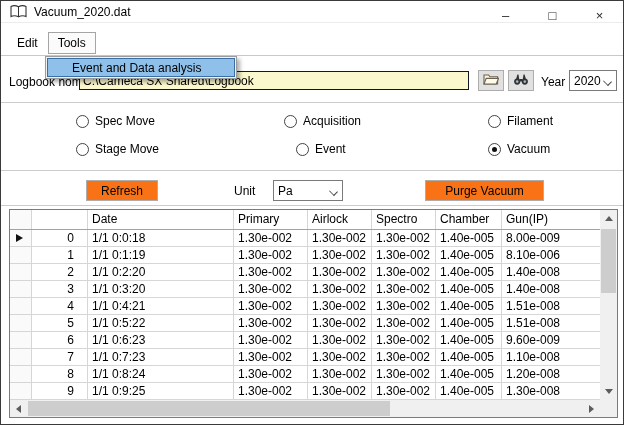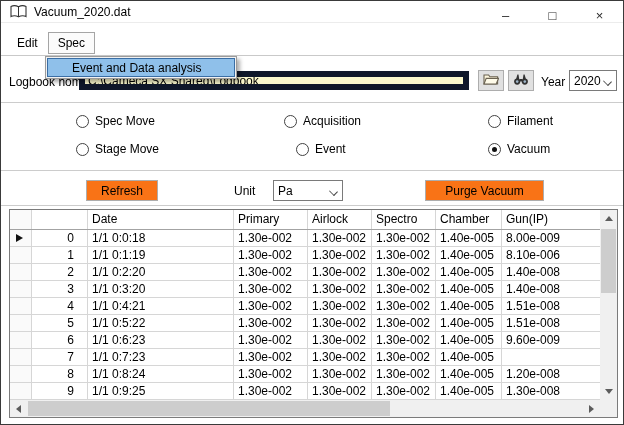--- a/index.html
+++ b/index.html
@@ -27,21 +27,21 @@
   
   .dropdown { position:absolute; top:55px; left:44px; width:192px; background:#f2f2f2;
               border:1px solid #9b9b9b; box-shadow:3px 3px 4px rgba(0,0,0,0.32); z-index:20; padding:1px; }
   .dropdown-item { height:19px; line-height:18px; padding-left:24px; background:#8FC0EA;
                    border:1px solid #3A6EA5; }
 
   
   .lbl { position:absolute; line-height:14px; }
   .logbook-label { left:8px; top:74px; }
   .logbook-input { position:absolute; left:78px; top:70px; width:390px; height:19px;
-                   background:#FBF8CD; border:6px solid #0f172a; font-family:"Liberation Sans",sans-serif;
+                   background:#FBF8CD; border:1px solid #0f172a; font-family:"Liberation Sans",sans-serif;
                    font-size:12px; padding:0 3px; }
   .tool-btn { position:absolute; top:69px; width:26px; height:21px; background:#e1e1e1;
               border:1px solid #adadad; display:flex; align-items:center; justify-content:center; }
   .folder-btn { left:477px; }
   .search-btn { left:507px; }
   .year-label { left:540px; top:74px; }
   .combo { position:absolute; height:21px; background:#fff; border:1px solid #7a7a7a;
            display:flex; align-items:center; padding-left:4px; }
   .year-combo { left:568px; top:69px; width:48px; }
   .combo .chev { position:absolute; right:5px; top:7px; width:7px; height:7px;
@@ -116,21 +116,21 @@
     <span class="title-text">Vacuum_2020.dat</span>
     <div class="win-controls">
       <span class="win-btn">–</span>
       <span class="win-btn">□</span>
       <span class="win-btn">×</span>
     </div>
   </div>
 
   <div class="menubar">
     <span class="menu-item">Edit</span>
-    <span class="menu-item open">Spec</span>
+    <span class="menu-item open">Tools</span>
   </div>
 
   <div class="dropdown">
     <div class="dropdown-item">Event and Data analysis</div>
   </div>
 
   <span class="lbl logbook-label">Logbook home</span>
   <input class="logbook-input" value="C:\Cameca SX Shared\Logbook" style="">
   <span class="tool-btn folder-btn">
     <span>
@@ -283,20 +283,21 @@
           <div class="cell c7">9.60e-009</div>
         </div>
         <div class="grow">
           <div class="cell c0"></div>
           <div class="cell c1">7</div>
           <div class="cell c2">1/1 0:7:23</div>
           <div class="cell c3">1.30e-002</div>
           <div class="cell c4">1.30e-002</div>
           <div class="cell c5">1.30e-002</div>
           <div class="cell c6">1.40e-005</div>
+          <div class="cell c7">1.10e-008</div>
         </div>
         <div class="grow">
           <div class="cell c0"></div>
           <div class="cell c1">8</div>
           <div class="cell c2">1/1 0:8:24</div>
           <div class="cell c3">1.30e-002</div>
           <div class="cell c4">1.30e-002</div>
           <div class="cell c5">1.30e-002</div>
           <div class="cell c6">1.40e-005</div>
           <div class="cell c7">1.20e-008</div>

